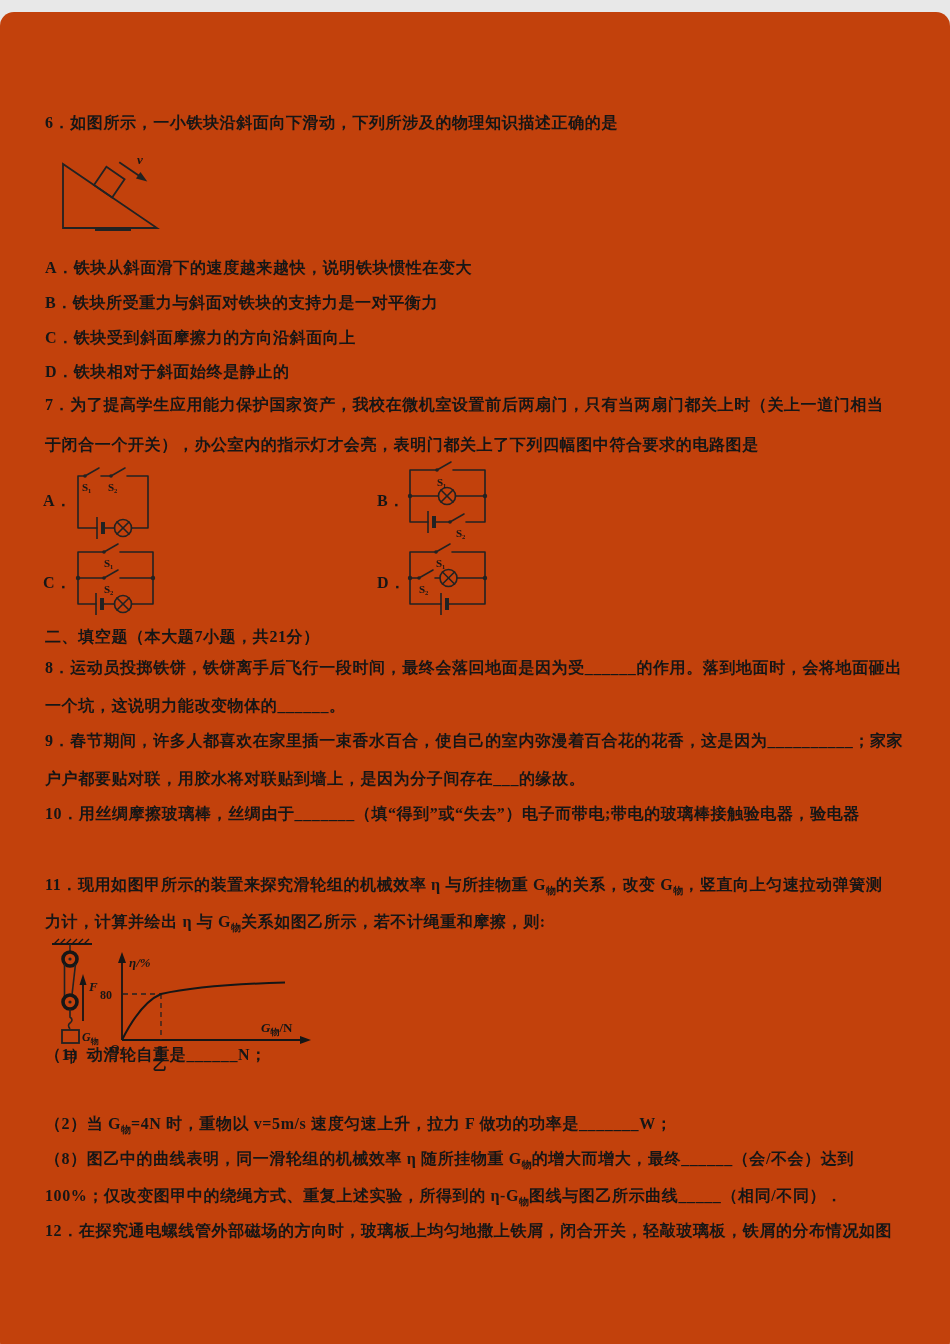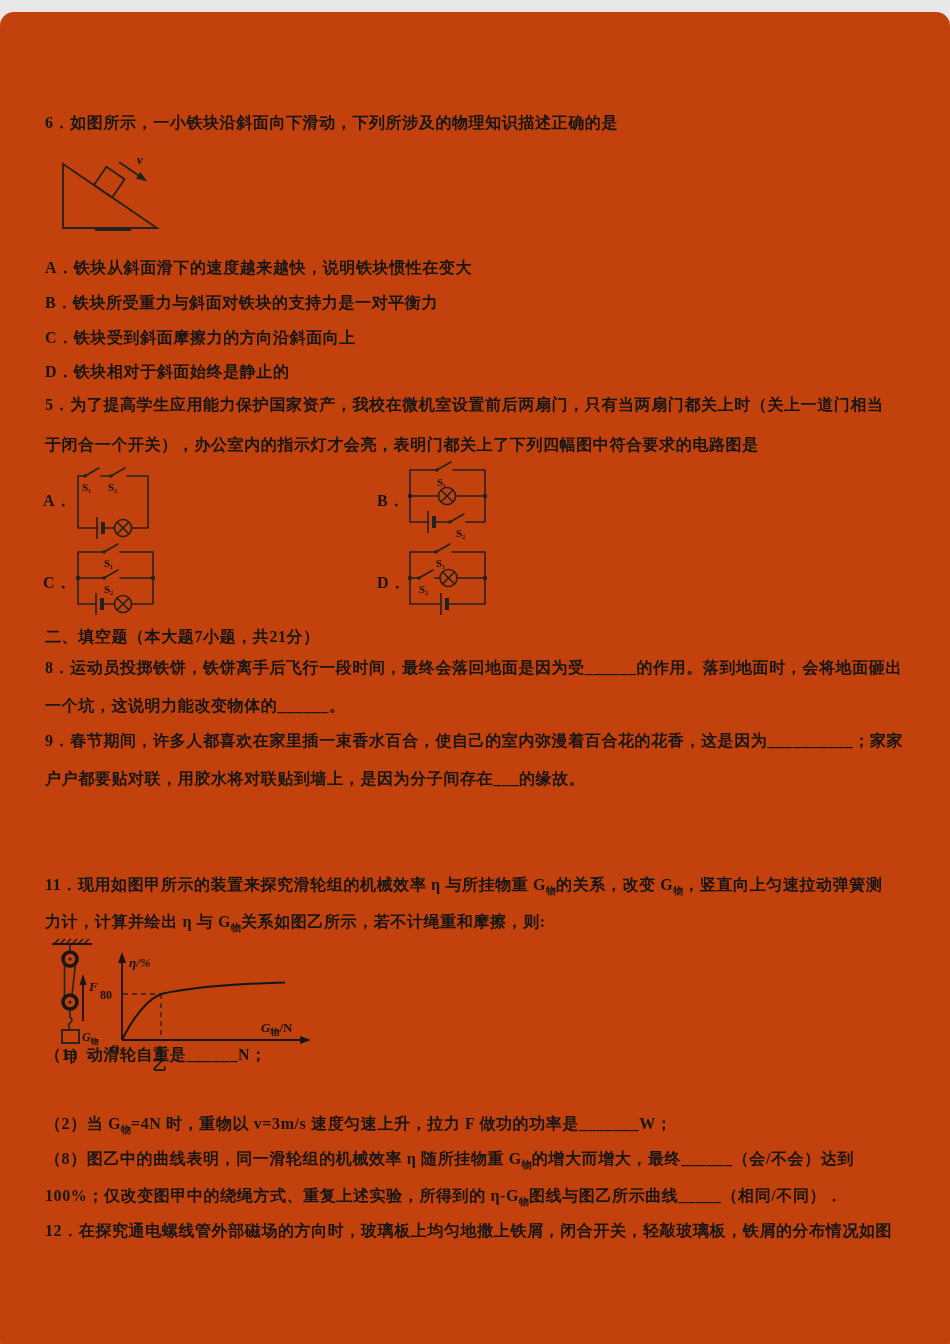--- a/index.html
+++ b/index.html
@@ -45,21 +45,21 @@
       </g>
     </g>
     <text x="92" y="16" font-size="13" font-style="italic">v</text>
   </svg>
 
   <div class="line" style="top:245px">A．铁块从斜面滑下的速度越来越快，说明铁块惯性在变大</div>
   <div class="line" style="top:280px">B．铁块所受重力与斜面对铁块的支持力是一对平衡力</div>
   <div class="line" style="top:349px">D．铁块相对于斜面始终是静止的</div>
   <div class="line" style="top:315px">C．铁块受到斜面摩擦力的方向沿斜面向上</div>
 
-  <div class="line" style="top:382px">5．为了提高学生应用能力保护国家资产，我校在微机室设置前后两扇门，只有当两扇门都关上时（关上一道门相当</div>
+  <div class="line" style="top:382px">7．为了提高学生应用能力保护国家资产，我校在微机室设置前后两扇门，只有当两扇门都关上时（关上一道门相当</div>
   <div class="line" style="top:422px">于闭合一个开关），办公室内的指示灯才会亮，表明门都关上了下列四幅图中符合要求的电路图是</div>
 
   <div class="line" style="left:43px;top:478px">A．</div>
   <svg class="fig" style="left:68px;top:448px" width="92" height="82" viewBox="0 0 92 82">
     <path class="wire" d="M10,16 H17 M33,16 H43 M59,16 H80 M80,16 V68 M10,16 V68 M10,68 H29 M35,68 H46.5 M63.5,68 H80"></path>
     <g>
       <circle class="dot" cx="17" cy="16" r="1.8"></circle>
       <line class="blade" x1="17" y1="16" x2="31" y2="8"></line>
     </g>
     <g>
@@ -158,20 +158,21 @@
   </svg>
 
   <div class="line" style="top:614px">二、填空题（本大题7小题，共21分）</div>
 
   <div class="line" style="top:645px">8．运动员投掷铁饼，铁饼离手后飞行一段时间，最终会落回地面是因为受______的作用。落到地面时，会将地面砸出</div>
   <div class="line" style="top:683px">一个坑，这说明力能改变物体的______。</div>
 
   <div class="line" style="top:718px">9．春节期间，许多人都喜欢在家里插一束香水百合，使自己的室内弥漫着百合花的花香，这是因为__________；家家</div>
   <div class="line" style="top:756px">户户都要贴对联，用胶水将对联贴到墙上，是因为分子间存在___的缘故。</div>
 
+  <div class="line" style="top:791px">10．用丝绸摩擦玻璃棒，丝绸由于_______（填“得到”或“失去”）电子而带电;带电的玻璃棒接触验电器，验电器</div>
 
   <div class="line" style="top:862px"><span>11．现用如图甲所示的装置来探究滑轮组的机械效率 η 与所挂物重 G</span><sub>物</sub><span>的关系，改变 G</span><sub>物</sub><span>，竖直向上匀速拉动弹簧测</span></div>
   <div class="line" style="top:899px"><span>力计，计算并绘出 η 与 G</span><sub>物</sub><span>关系如图乙所示，若不计绳重和摩擦，则:</span></div>
 
   <svg class="fig" style="left:45px;top:925px" width="78" height="135" viewBox="0 0 78 135">
     <g>
       <line x1="7" y1="7" x2="47" y2="7" stroke="#161616" stroke-width="2"></line>
       <path d="M9,7 l5,-5 M15,7 l5,-5 M21,7 l5,-5 M27,7 l5,-5 M33,7 l5,-5 M39,7 l5,-5" stroke="#161616" stroke-width="1.4" fill="none"></path>
     </g>
     <line class="rope" x1="25" y1="7" x2="25" y2="15"></line>
@@ -209,19 +210,19 @@
     <text x="5" y="49" font-size="12">80</text>
     <path class="dash" d="M28,44 H66 M66,44 V90"></path>
     <path class="curve" d="M27,90 C40,64 52,50 66,44 C100,36.5 155,33.5 190,32.5"></path>
     <text x="15" y="103" font-size="13" font-style="italic">O</text>
     <text x="62" y="104" font-size="12">8</text>
     <text x="58" y="120" font-size="14">乙</text>
     <text x="166" y="82" font-size="13"><tspan font-style="italic">G</tspan><tspan dy="3" font-size="9">物</tspan><tspan dy="-3">/N</tspan></text>
   </svg>
 
   <div class="line" style="top:1032px">（1）动滑轮自重是______N；</div>
-  <div class="line" style="top:1101px"><span>（2）当 G</span><sub>物</sub><span>=4N 时，重物以 v=3m/s 速度匀速上升，拉力 F 做功的功率是_______W；</span></div>
+  <div class="line" style="top:1101px"><span>（2）当 G</span><sub>物</sub><span>=4N 时，重物以 v=5m/s 速度匀速上升，拉力 F 做功的功率是_______W；</span></div>
   <div class="line" style="top:1136px"><span>（8）图乙中的曲线表明，同一滑轮组的机械效率 η 随所挂物重 G</span><sub>物</sub><span>的增大而增大，最终______（会/不会）达到</span></div>
   <div class="line" style="top:1173px"><span>100%；仅改变图甲中的绕绳方式、重复上述实验，所得到的 η-G</span><sub>物</sub><span>图线与图乙所示曲线_____（相同/不同）．</span></div>
 
   <div class="line" style="top:1208px">12．在探究通电螺线管外部磁场的方向时，玻璃板上均匀地撒上铁屑，闭合开关，轻敲玻璃板，铁屑的分布情况如图</div>
 
 </div>
 
 </body></html>

